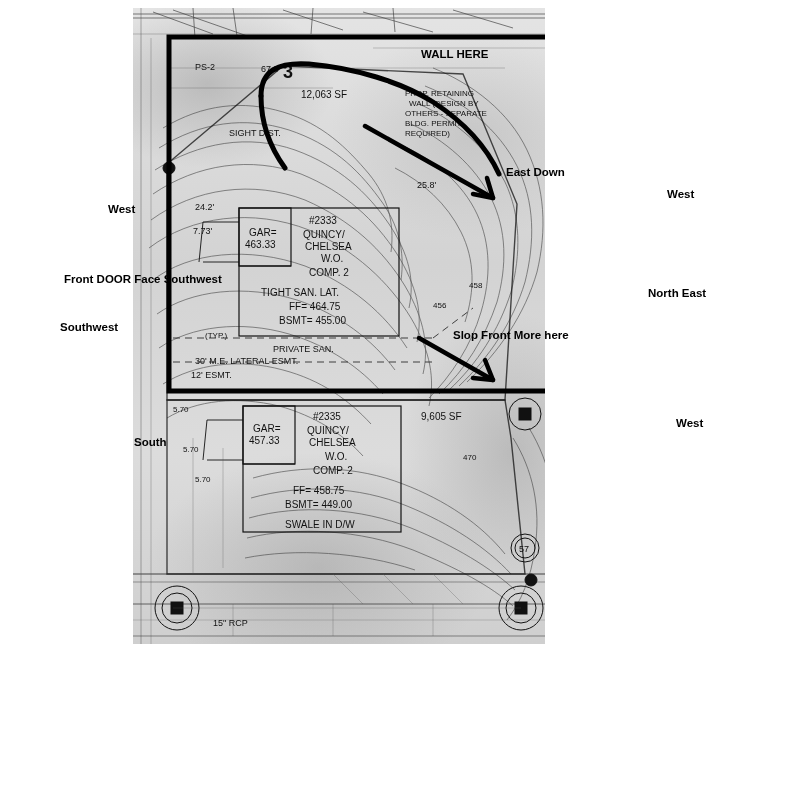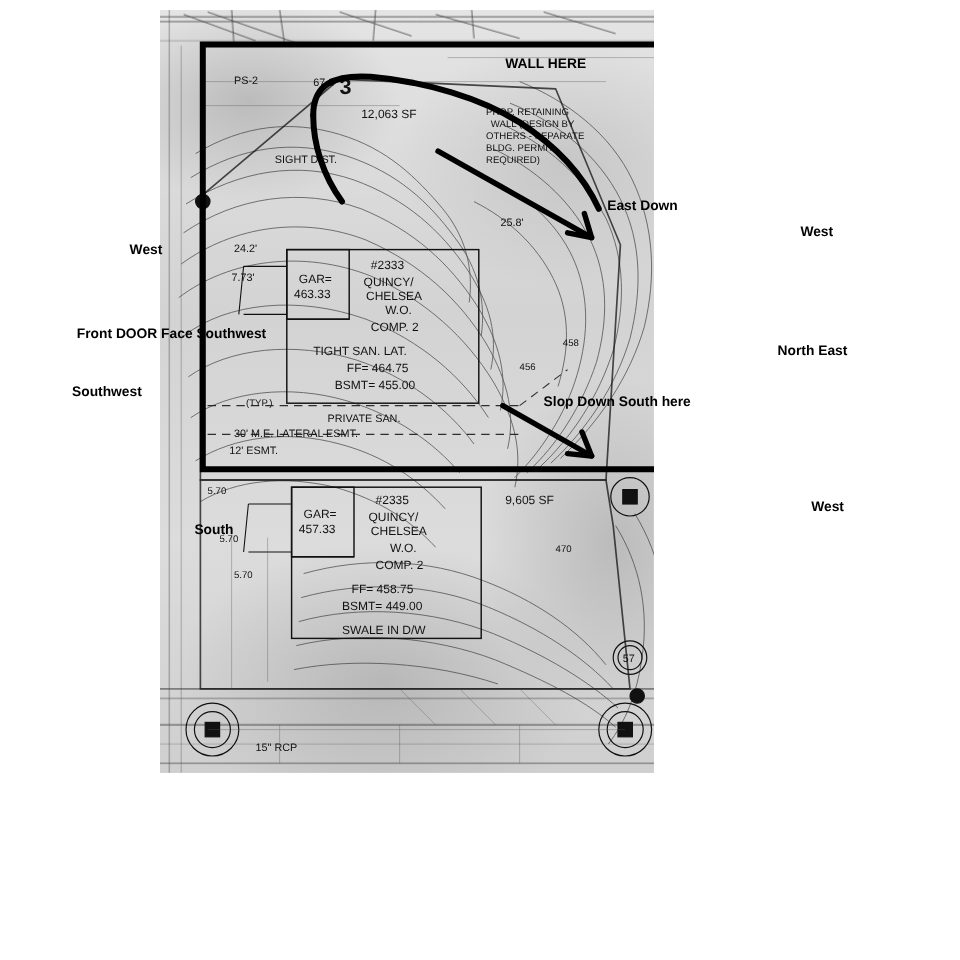--- a/index.html
+++ b/index.html
@@ -239,29 +239,29 @@
 
       <path d="M286 330 L360 372" fill="none" stroke="#000" stroke-width="4.5" stroke-linecap="round"></path>
       <path d="M360 372 L340 370 M360 372 L352 352" fill="none" stroke="#000" stroke-width="4.5" stroke-linecap="round"></path>
     </svg>
   </div>
 
   <div class="anno onplan" style="left:421px; top:48px;">WALL HERE</div>
 
   <div class="anno onplan" style="left:506px; top:166px;">East Down</div>
 
-  <div class="anno onplan" style="left:453px; top:329px;">Slop Down South here</div>
+  <div class="anno onplan" style="left:453px; top:329px;">Slop Front More here</div>
 
   <div class="anno" style="left:108px; top:203px;">West</div>
 
   <div class="anno" style="left:64px; top:273px;">Front DOOR Face Southwest</div>
 
   <div class="anno" style="left:60px; top:321px;">Southwest</div>
 
-  <div class="anno" style="left:134px; top:436px;padding-left:28px;">South</div>
+  <div class="anno" style="left:134px; top:436px;">South</div>
 
   <div class="anno" style="left:667px; top:188px;">West</div>
 
   <div class="anno" style="left:648px; top:287px;text-align:right;">North East</div>
 
   <div class="anno" style="left:676px; top:417px;">West</div>
 
 </div>
 
 </body></html>

